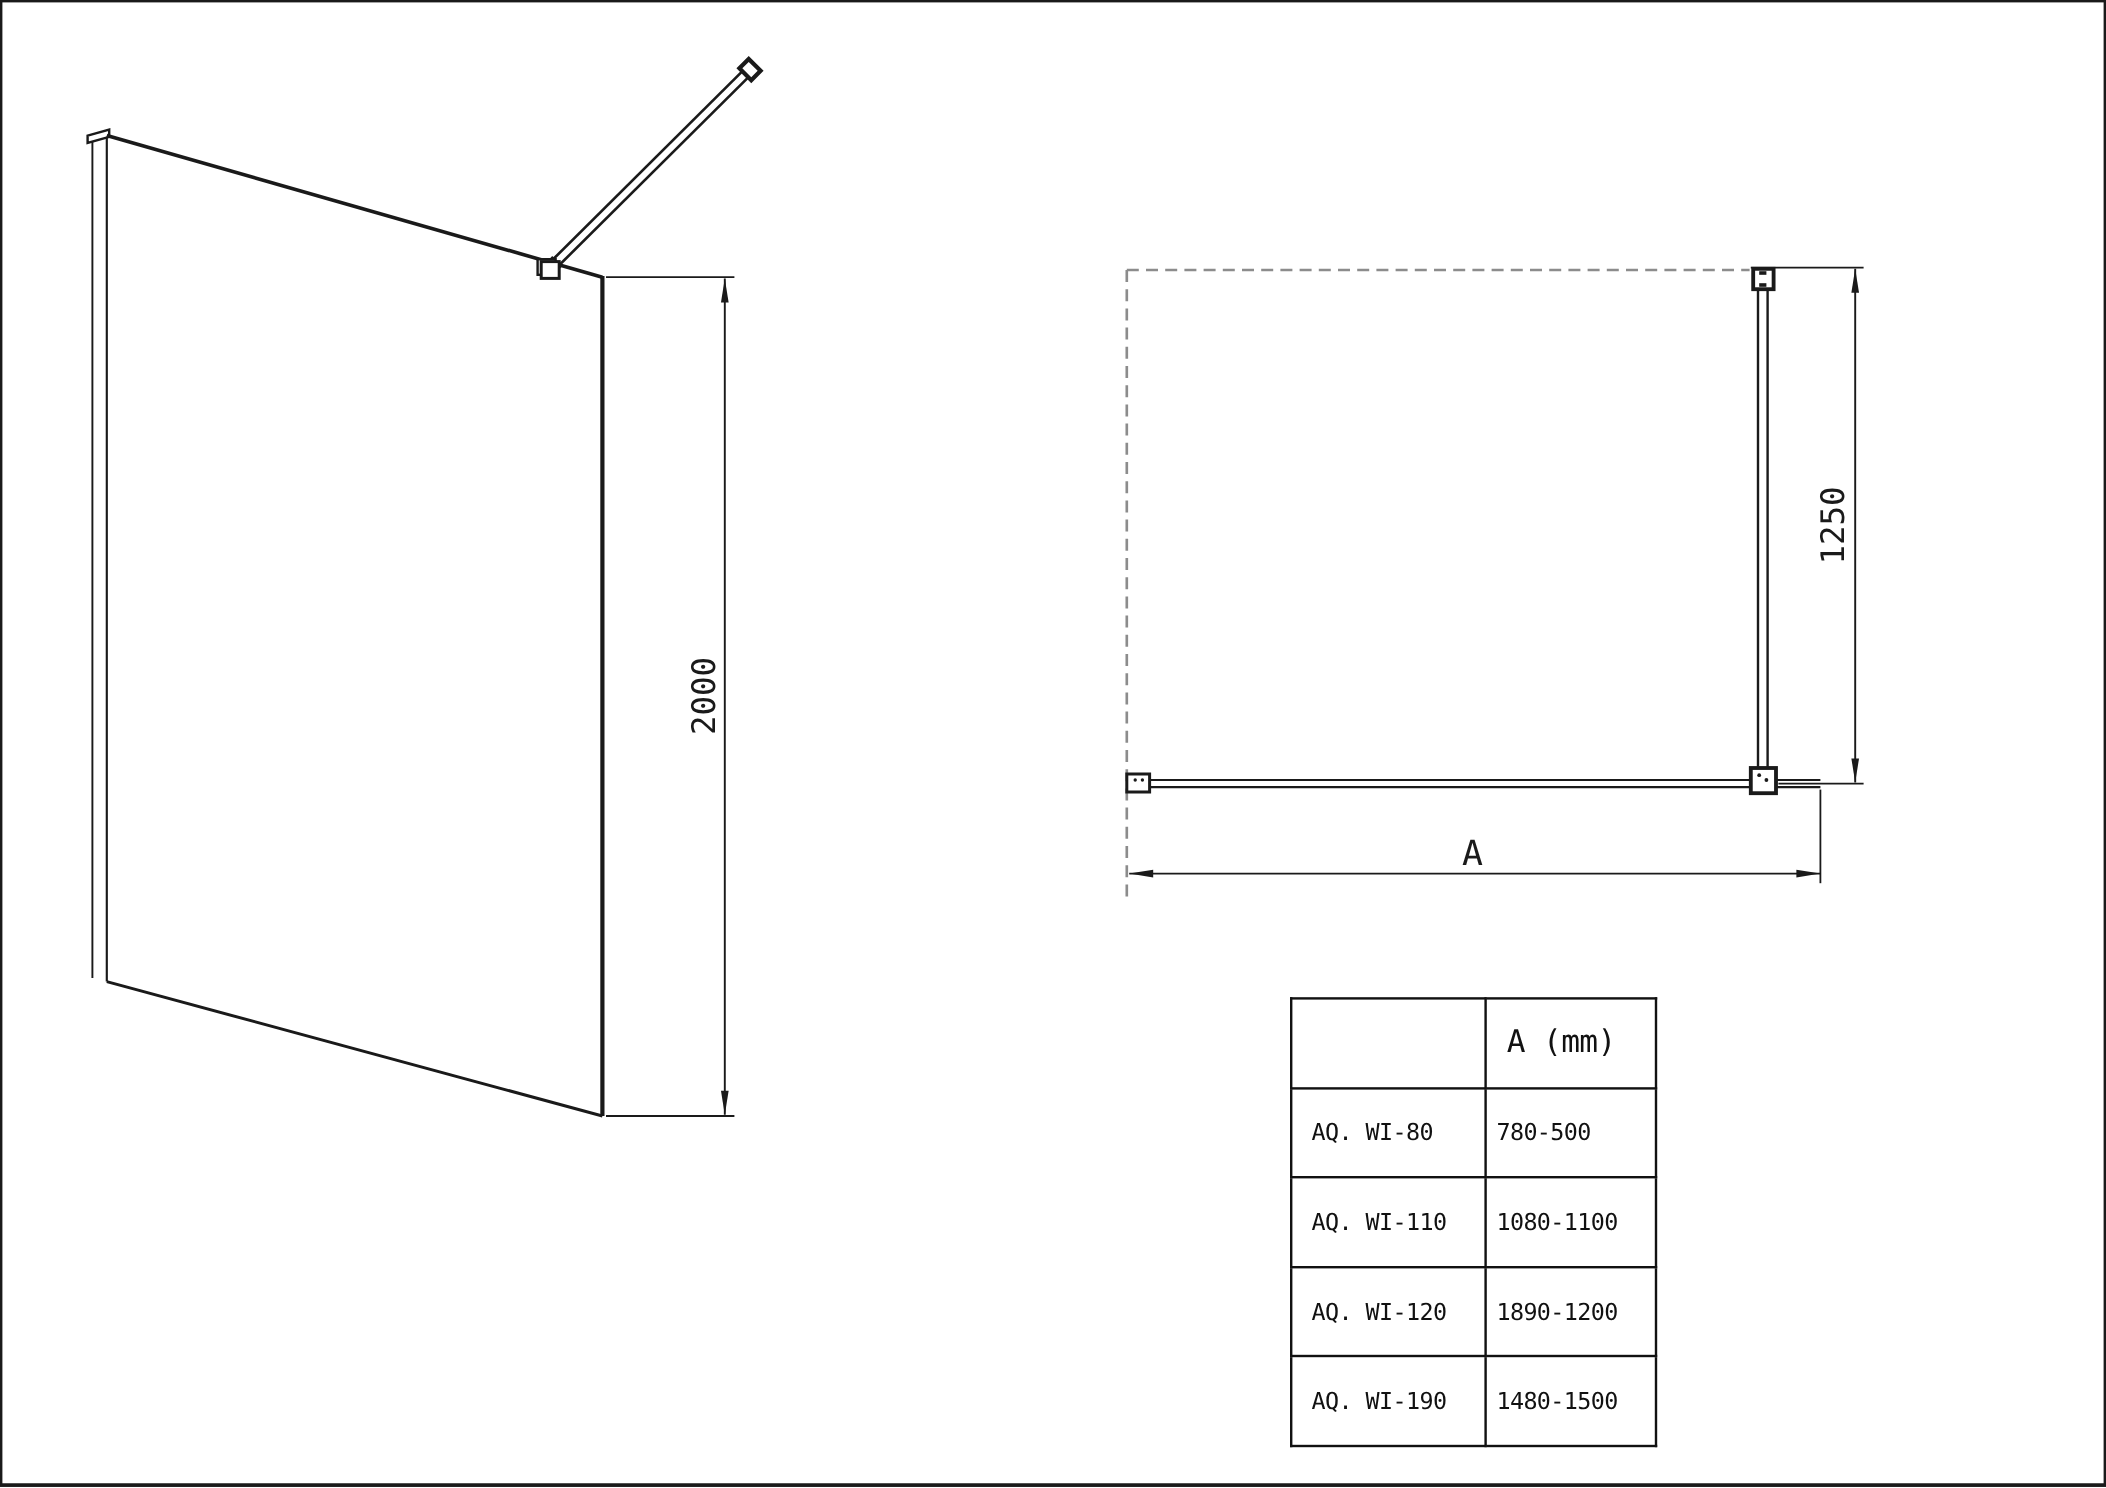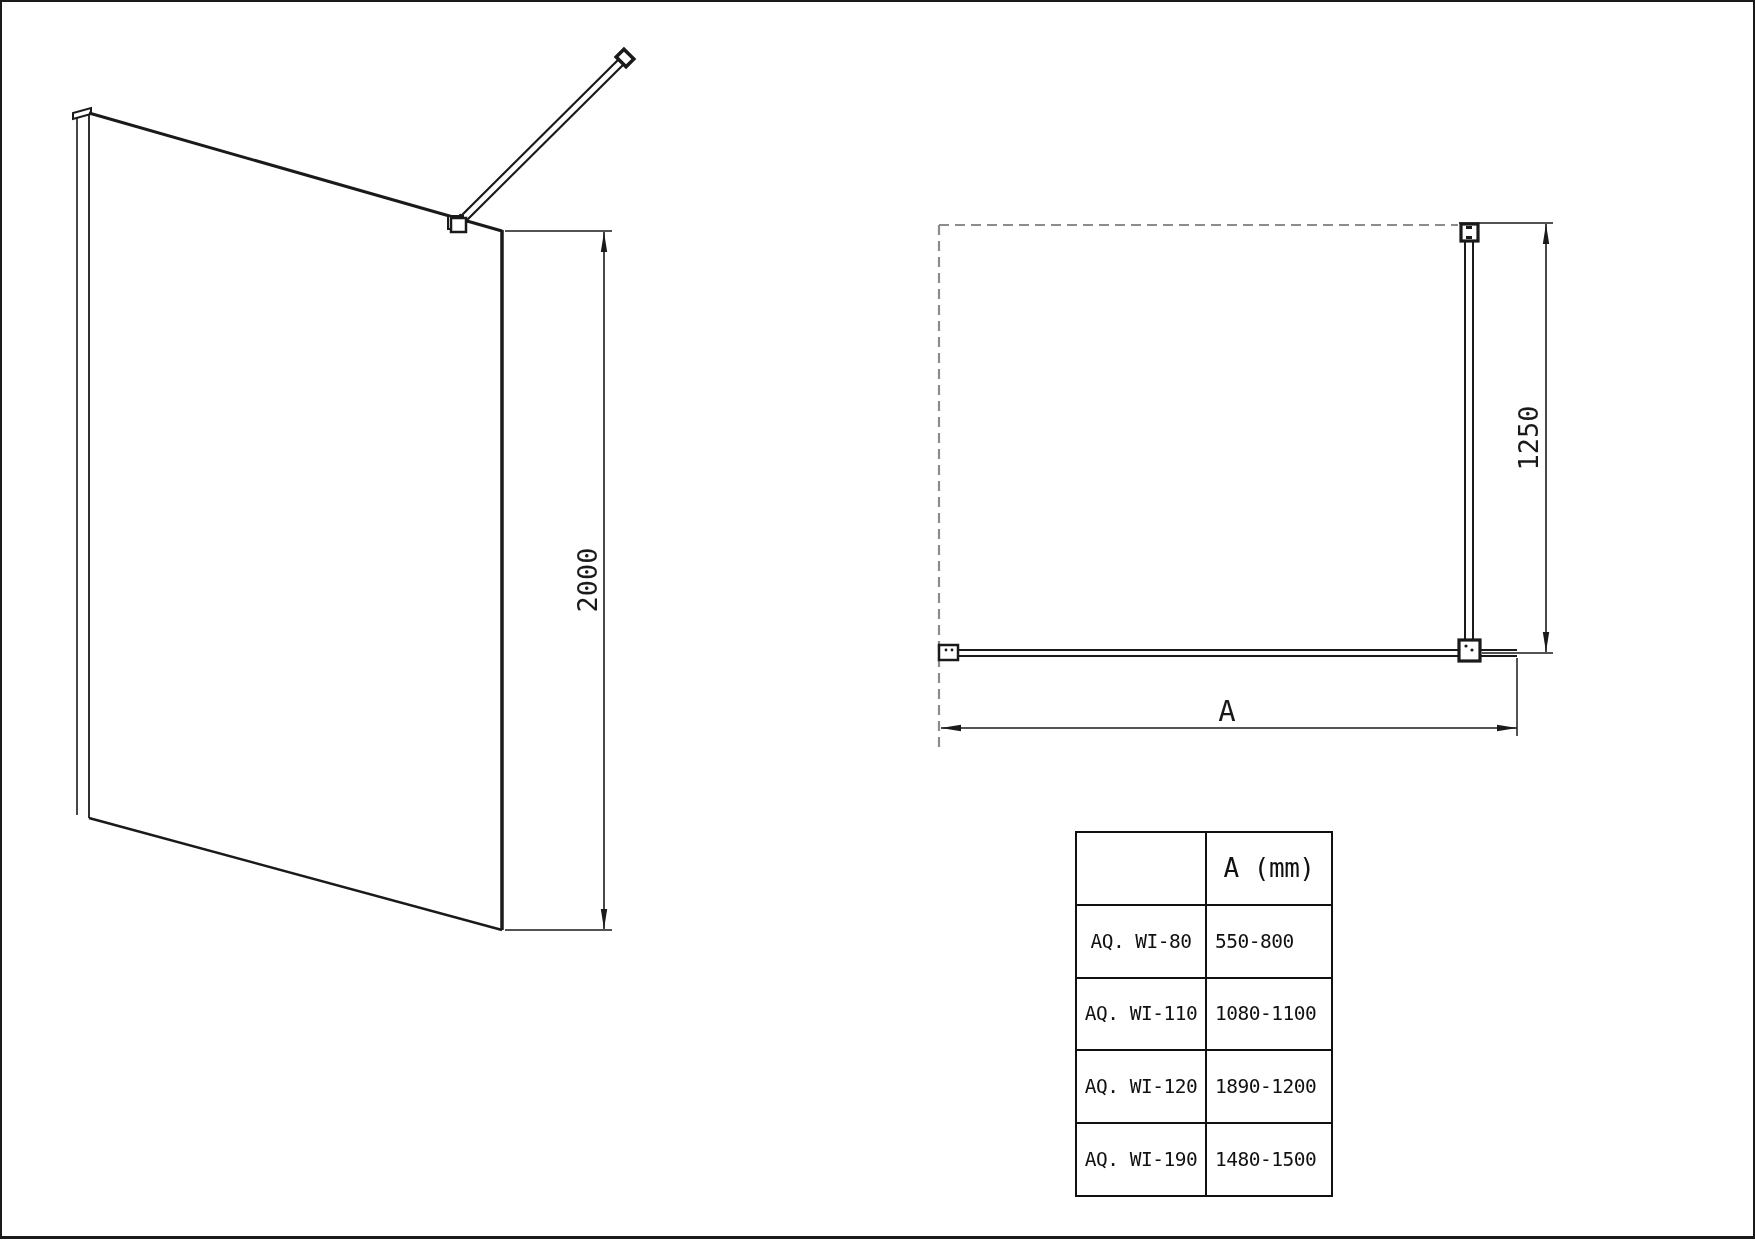--- a/index.html
+++ b/index.html
@@ -22,27 +22,26 @@
     left:1075px;top:831px;
     width:256px;height:366px;
     border-collapse:collapse;
     table-layout:fixed;
     background:#ffffff;
     color:#111111;
   }
   #size-table td{
     border:2px solid #111111;
     height:40.6px;
-    padding:0;
+    padding:16px;
     overflow:hidden;
     white-space:nowrap;
   }
   #size-table td.model-cell{
     width:128px;
-    text-align:center;
     font-size:19.5px;
     letter-spacing:-0.5px;
   }
   #size-table td.range-cell{
     width:124px;
     text-align:left;
     padding-left:8px;
     font-size:19.5px;
     letter-spacing:-0.5px;
   }
@@ -155,21 +154,21 @@
   </svg>
 
   <table id="size-table">
     <tbody>
       <tr>
         <td class="model-cell"></td>
         <td class="range-cell header-size-cell">A (mm)</td>
       </tr>
       <tr>
         <td class="model-cell">AQ. WI-80</td>
-        <td class="range-cell">550-800</td>
+        <td class="range-cell">780-500</td>
       </tr>
       <tr>
         <td class="model-cell">AQ. WI-110</td>
         <td class="range-cell">1080-1100</td>
       </tr>
       <tr>
         <td class="model-cell">AQ. WI-120</td>
         <td class="range-cell">1890-1200</td>
       </tr>
       <tr>

